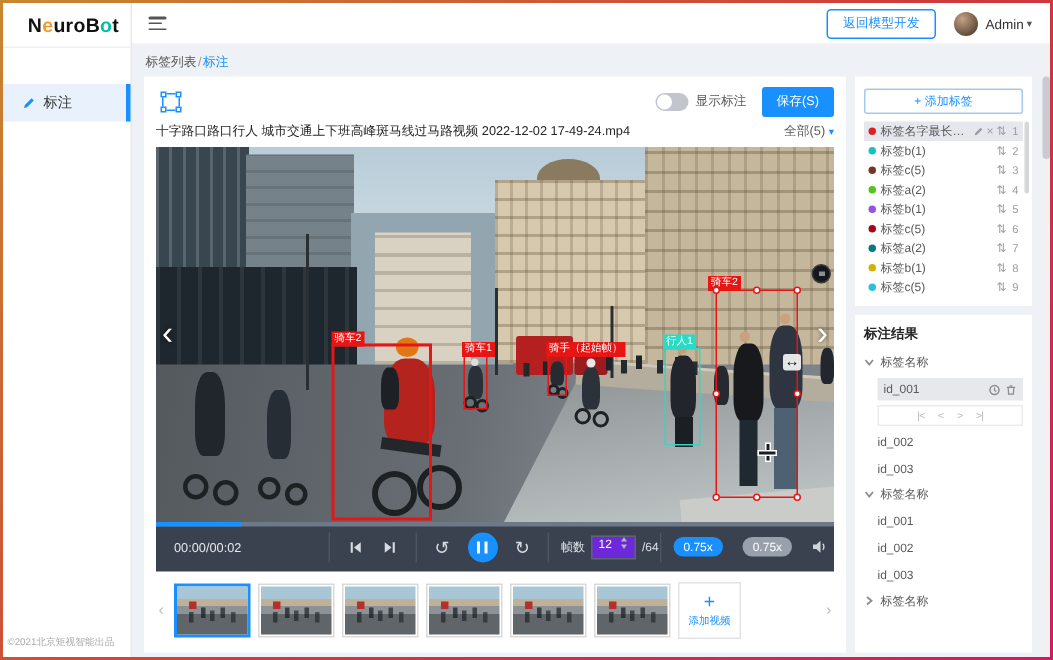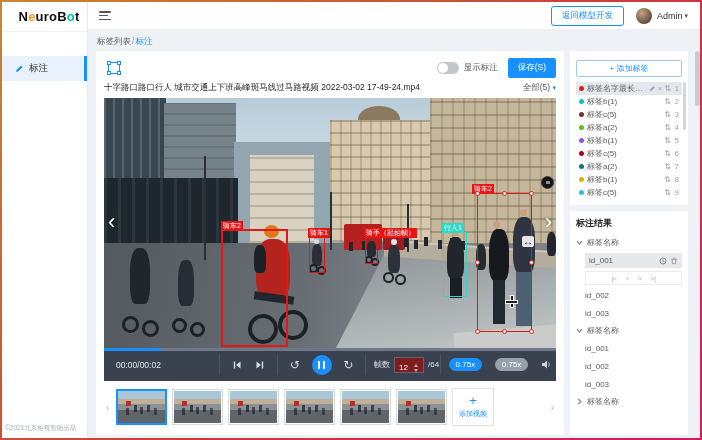--- a/index.html
+++ b/index.html
@@ -94,21 +94,21 @@
   .progress b { display:block; height:100%; background:#1890ff; }
   .cs { display:flex; align-items:center; height:20px; border-left:1px solid #4b5563; justify-content:space-evenly; flex:none; }
   .cs.first { border-left:none; justify-content:flex-start; padding-left:12px; width:115px; }
   .time { font-size:8.5px; color:#e3e7ec; }
   .cs.steps { width:58px; }
   .cs.play { width:88px; }
   .rot { font-size:12px; color:#d5dae0; cursor:pointer; line-height:12px; }
   .pause { width:20px; height:20px; border-radius:50%; background:#1890ff; display:flex; align-items:center; justify-content:center; gap:3px; cursor:pointer; }
   .pause i { width:2px; height:8px; background:#fff; display:block; }
   .cs.frames { flex:1; gap:4px; justify-content:flex-start; padding-left:8px; font-size:8px; }
-  .f-input { width:30px; height:16px; border:1px solid #5b6573; background:#7f1d1d; display:flex; align-items:flex-end; }
+  .f-input { width:30px; height:16px; border:1px solid #5b6573; background:#6d28d9; display:flex; align-items:flex-start; }
   .f-input input { width:18px; border:none; background:transparent; color:#fff; font-size:8px; padding-left:4px; outline:none; font-family:inherit; }
   .spin { display:flex; flex-direction:column; gap:2px; margin-left:1px; cursor:pointer; }
   .spin i { width:0; height:0; border-left:2.5px solid transparent; border-right:2.5px solid transparent; display:block; }
   .spin .up { border-bottom:3px solid #aeb6c0; } .spin .dn { border-top:3px solid #aeb6c0; }
   .cs.speed { width:96px; gap:5px; }
   .pill { font-size:8px; padding:2px 7px; border-radius:8px; color:#fff; cursor:pointer; }
   .pill.on { background:#1890ff; } .pill.off { background:#98a0ab; }
   .cs.vol { width:20px; border-left:none; cursor:pointer; }
 
   
@@ -203,21 +203,21 @@
                 </div>
             <div class="tb-spacer"></div>
             <div class="toggle">
                   <b></b>
                 </div>
             <span class="toggle-label">显示标注</span>
             <button class="save-btn">保存(S)</button>
           </div>
 
           <div class="title-row">
-            <span class="v-title">十字路口路口行人 城市交通上下班高峰斑马线过马路视频 2022-03-02 17-49-24.mp4</span>
+            <span class="v-title">十字路口路口行人 城市交通上下班高峰斑马线过马路视频 2022-12-02 17-49-24.mp4</span>
             <span class="v-filter"><span>全部(5)</span> <span class="caret">▾</span></span>
           </div>
 
           <div class="player">
             <div class="sky"></div>
             <div class="bldA"></div>
             <div class="bldB"></div>
             <div class="bldMid"></div>
             <div class="bldCream"></div>
             <div class="dome"></div>

